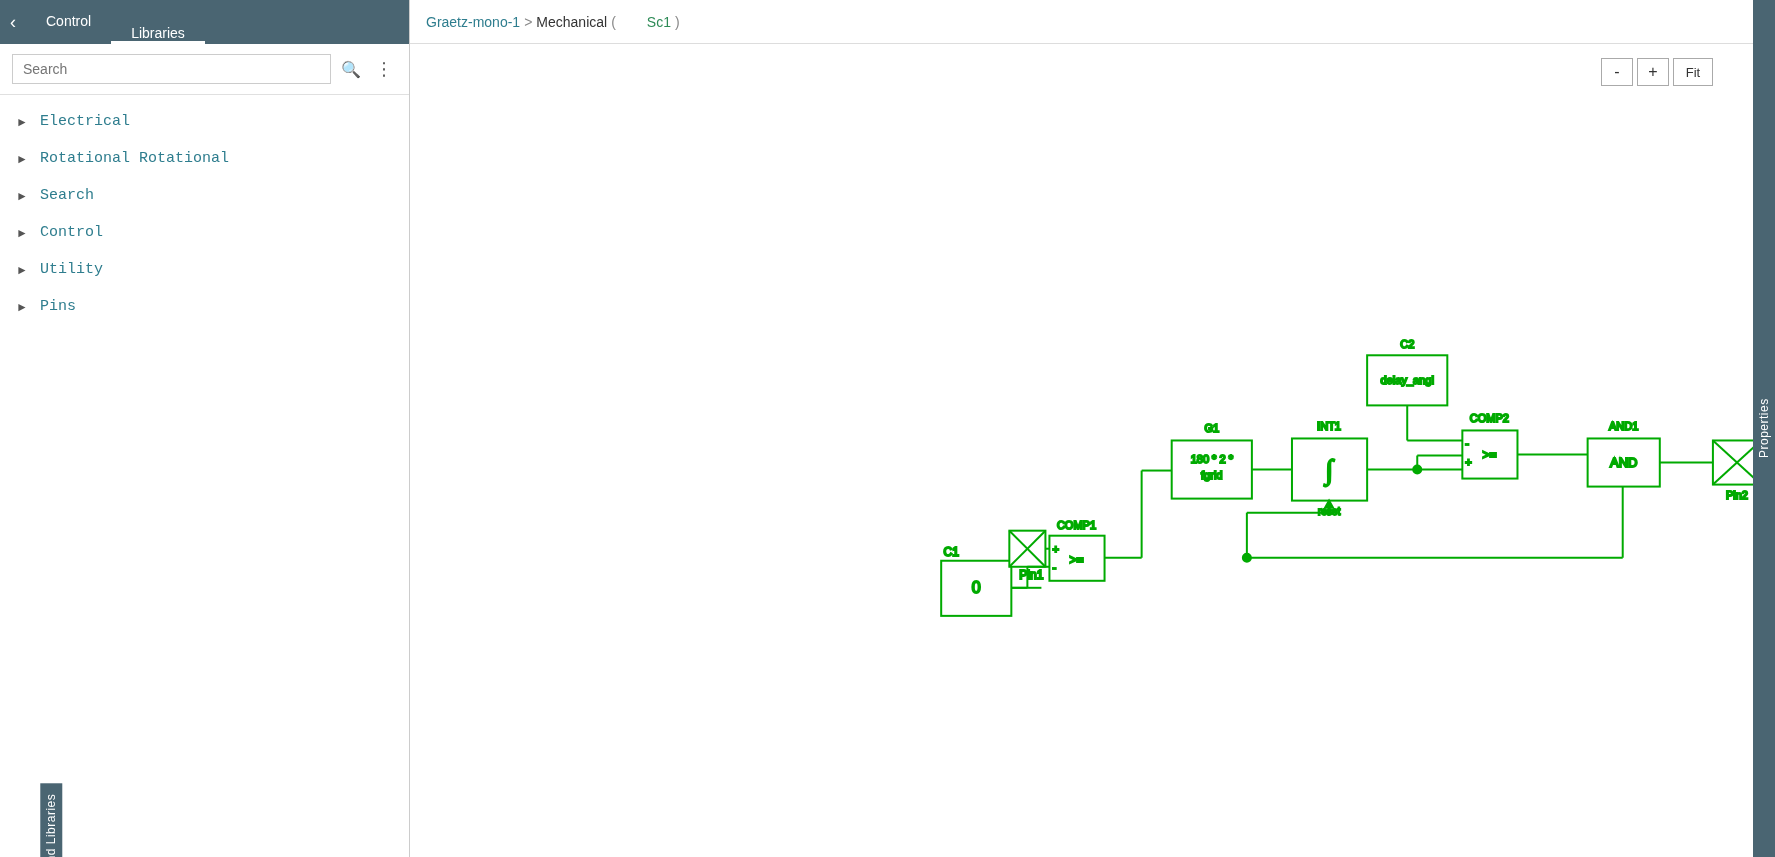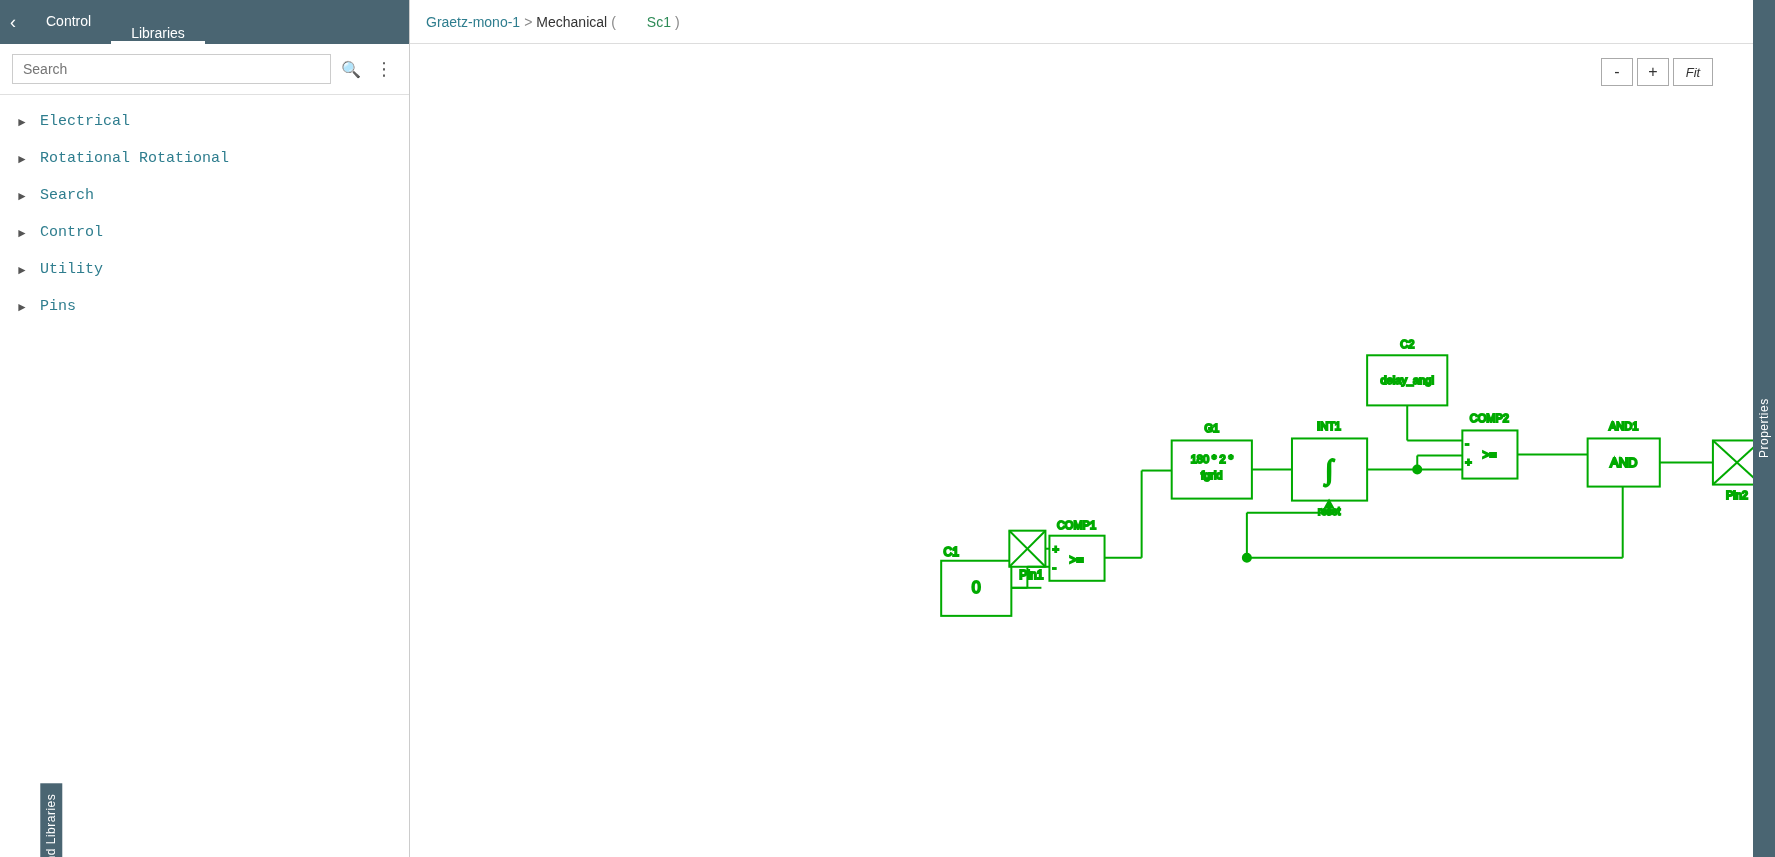--- a/index.html
+++ b/index.html
@@ -184,21 +184,20 @@
       font-size: 16px;
       display: flex;
       align-items: center;
       justify-content: center;
       color: #333;
     }
 
     .zoom-fit {
       width: 40px;
       font-size: 13px;
-      font-style: italic;
     }
 
     
     .right-tab {
       width: 22px;
       background: #4a6572;
       display: flex;
       align-items: center;
       justify-content: center;
       writing-mode: vertical-rl;

